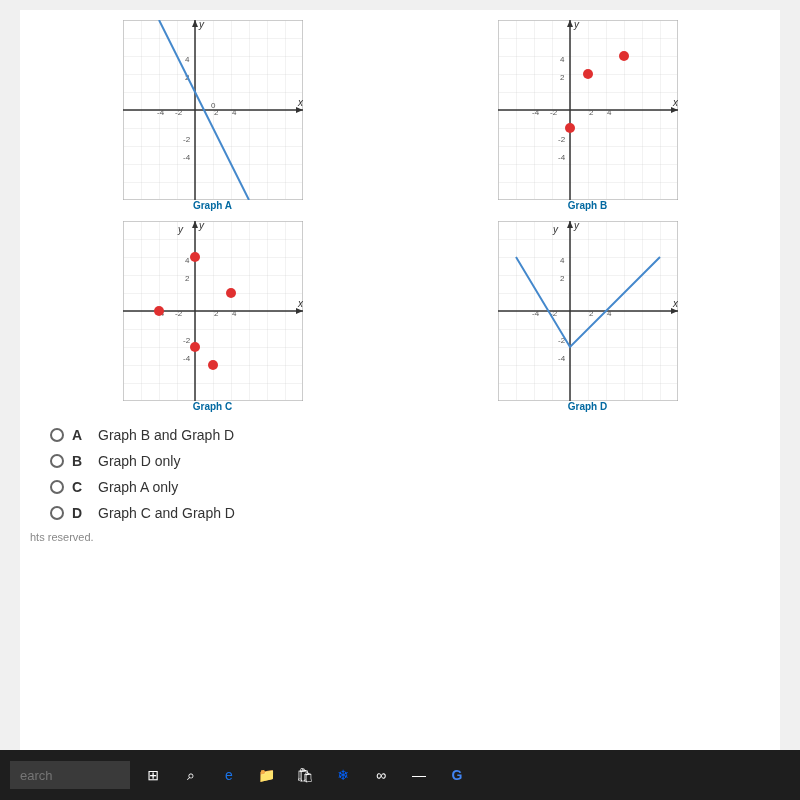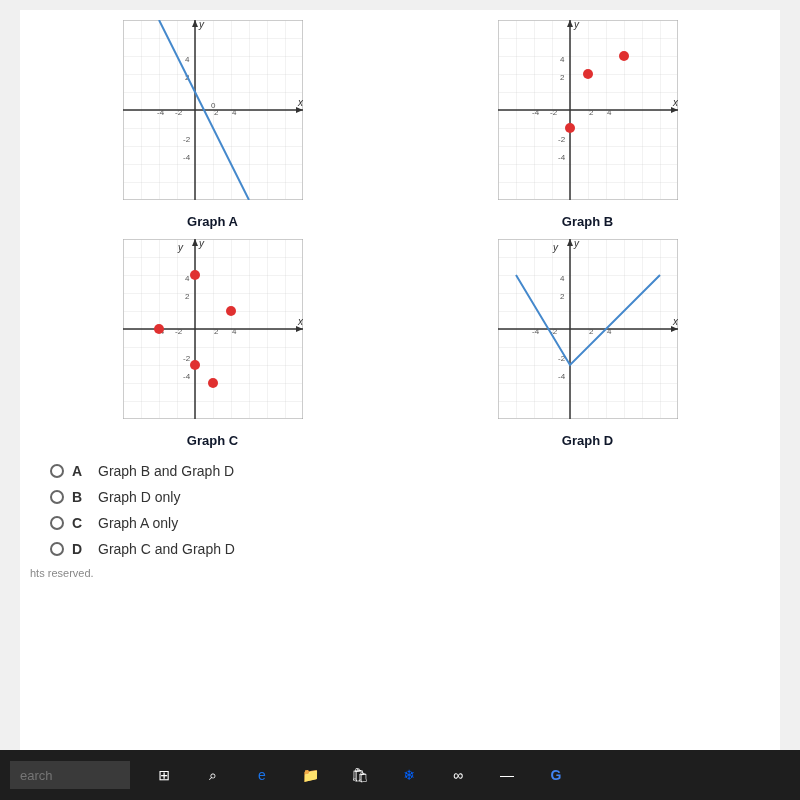--- a/index.html
+++ b/index.html
@@ -30,24 +30,24 @@
       grid-template-columns: 1fr 1fr;
       gap: 10px;
       margin-bottom: 15px;
     }
     .graph-wrapper {
       display: flex;
       flex-direction: column;
       align-items: center;
     }
     .graph-label {
-      font-size: 13px;
+      font-size: 10px;
       font-weight: bold;
-      margin-top: 14px;
-      color: #0f172a;
+      margin-top: 0;
+      color: #0369a1;
     }
     .graph-canvas {
       position: relative;
       width: 180px;
       height: 180px;
     }
     .graph-canvas svg {
       width: 180px;
       height: 180px;
     }
@@ -79,21 +79,21 @@
     .taskbar {
       position: absolute;
       bottom: 0;
       left: 0;
       width: 800px;
       height: 50px;
       background: #1e1e1e;
       display: flex;
       align-items: center;
       padding: 6px 10px;
-      gap: 19px;
+      gap: 8px;
     }
     .taskbar-icon {
       width: 30px;
       height: 30px;
       display: flex;
       align-items: center;
       justify-content: center;
       color: white;
       font-size: 14px;
       cursor: pointer;

